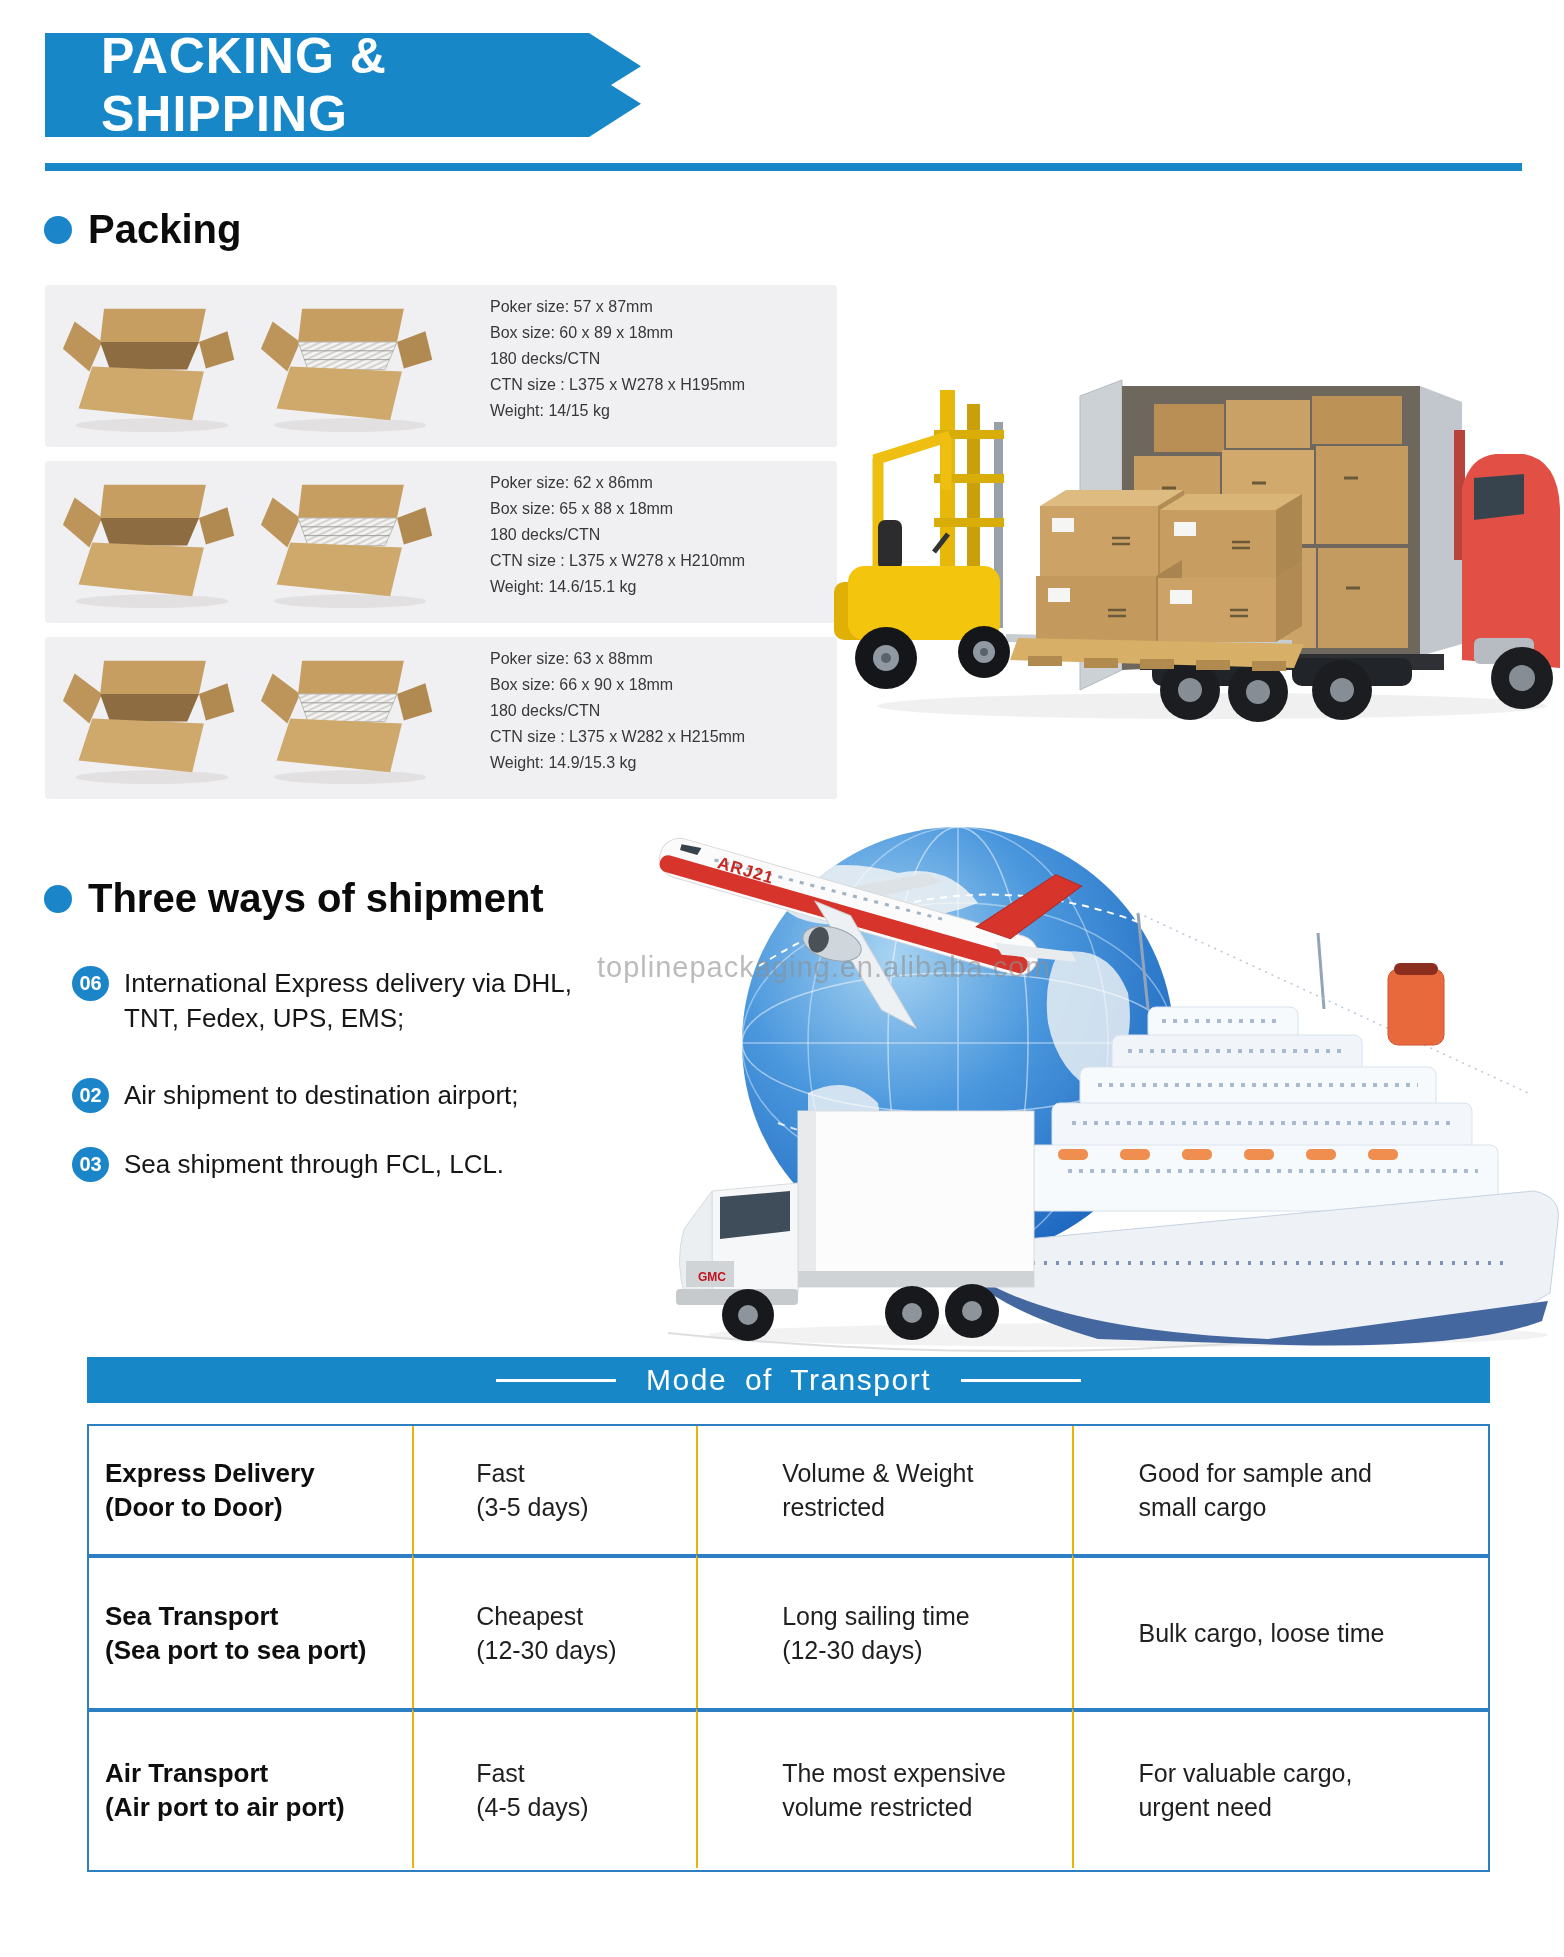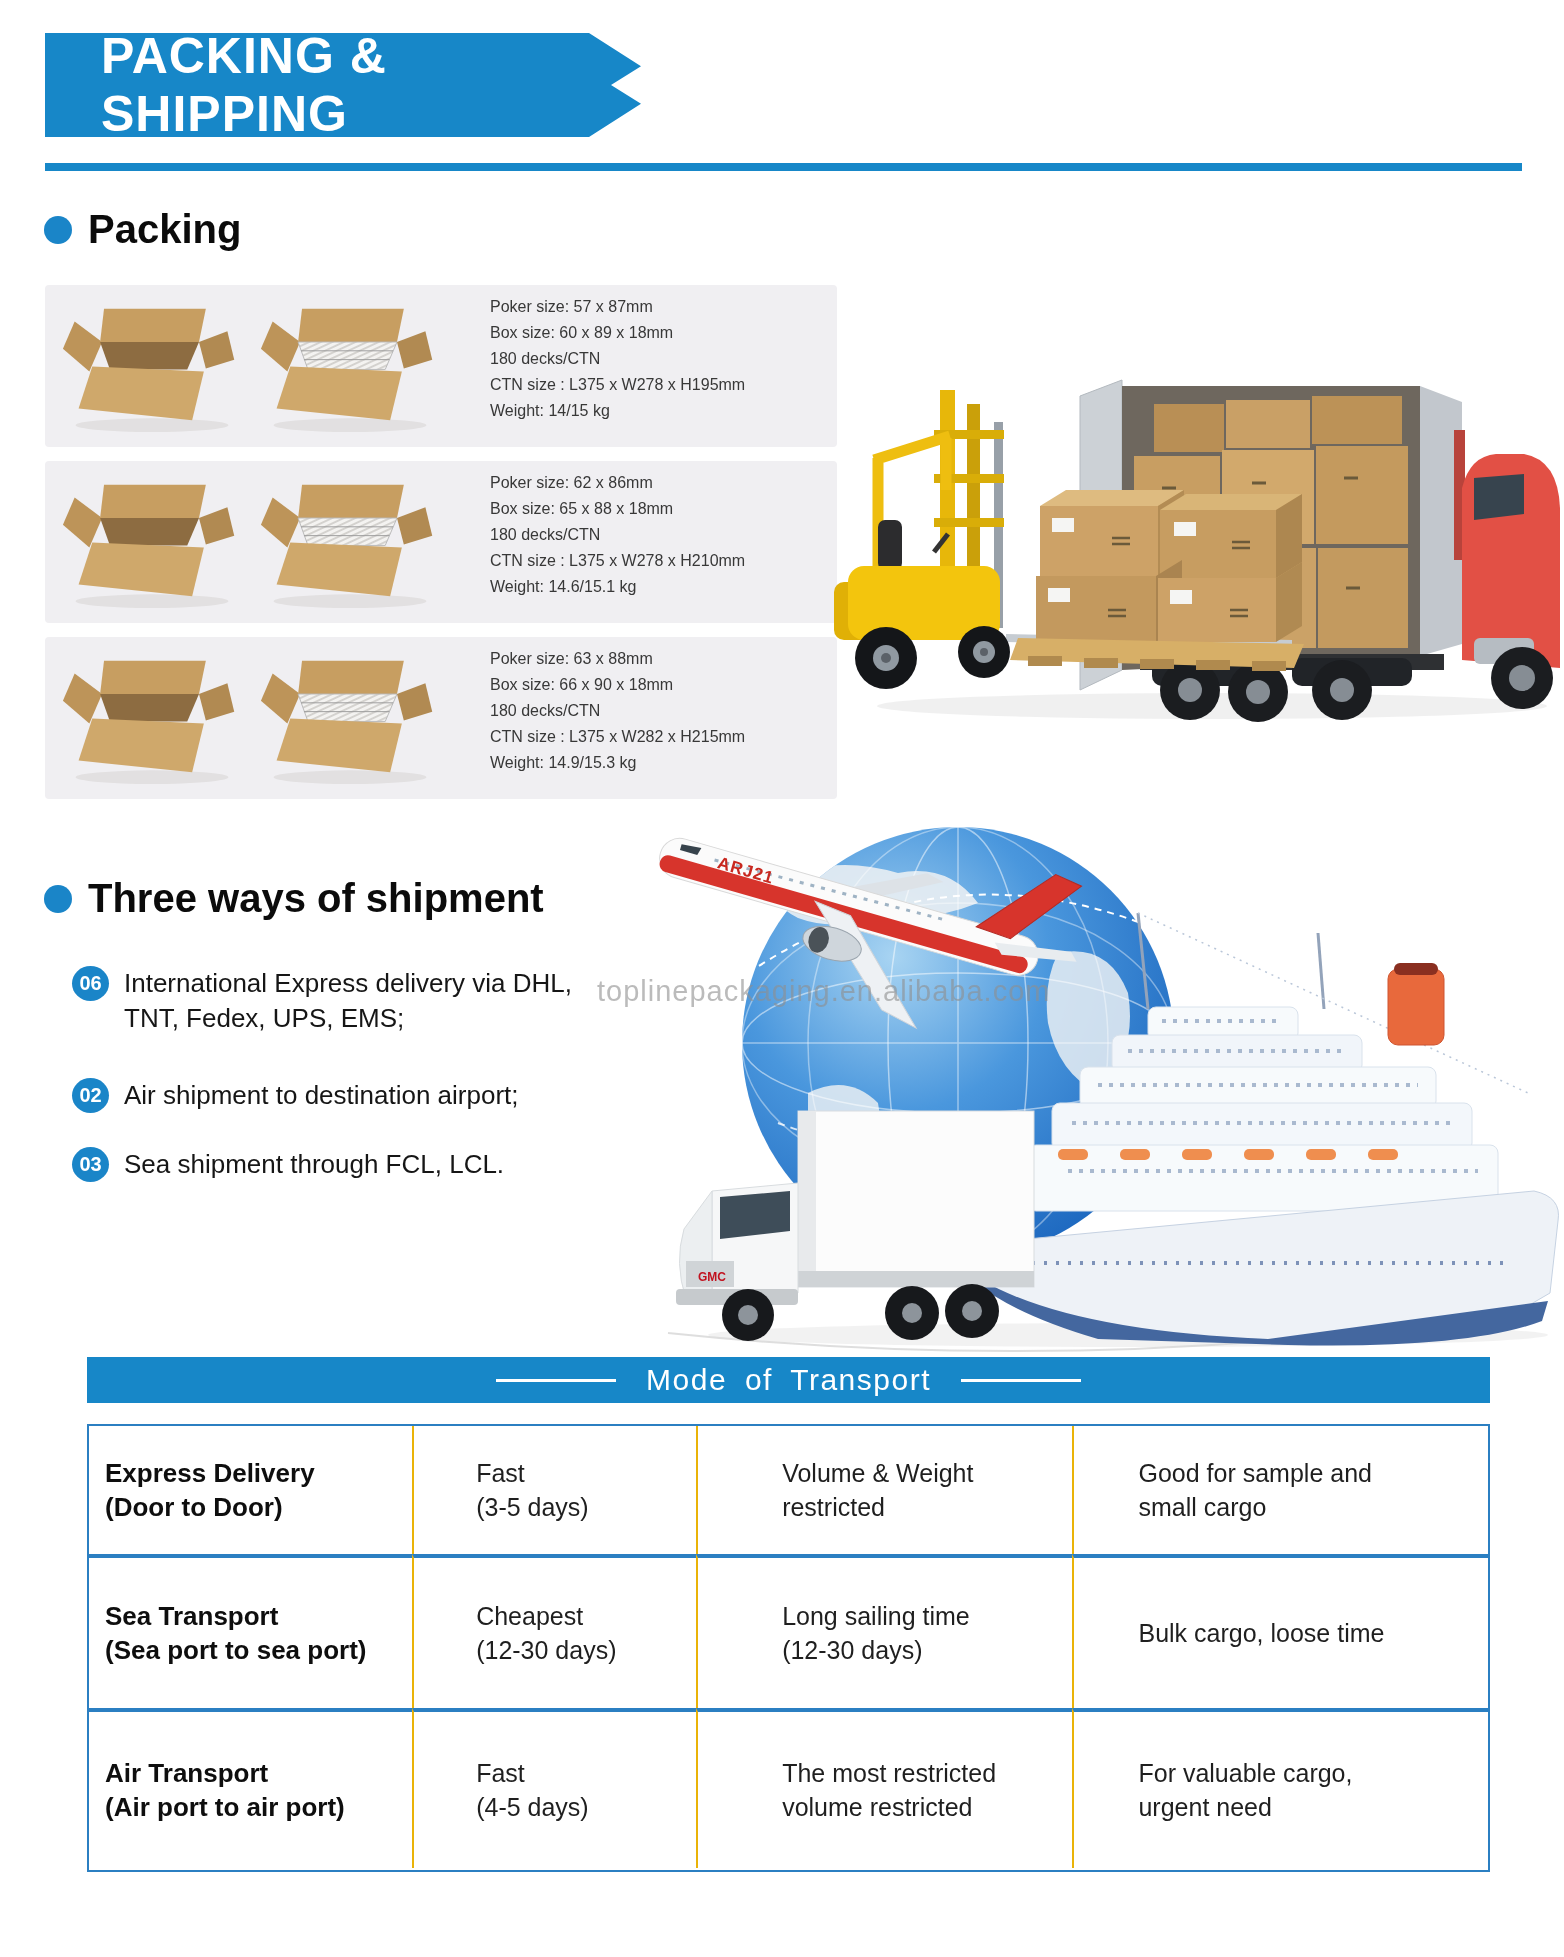--- a/index.html
+++ b/index.html
@@ -34,21 +34,21 @@
 
   
   .ship-item{position:absolute;left:72px;display:flex;align-items:flex-start;z-index:2;}
   .ship-item.i1{top:966px}.ship-item.i2{top:1078px}.ship-item.i3{top:1147px}
   .num-badge{width:37px;height:35px;border-radius:50%;background:#1a85c8;color:#fff;
              font-size:20px;font-weight:bold;display:flex;align-items:center;justify-content:center;flex:0 0 auto;}
   .ship-text{margin-left:15px;font-size:26px;line-height:35px;color:#161616;}
   .ship-text .l2{margin-left:0;}
 
   .watermark{position:absolute;left:597px;top:951px;font-size:29px;color:#8f8f8f;opacity:.6;
-             letter-spacing:1px;z-index:6;white-space:nowrap;margin-top:24px;}
+             letter-spacing:1px;z-index:6;white-space:nowrap;}
 
   
   .mode-banner{position:absolute;left:87px;top:1357px;width:1403px;height:46px;background:#1787c8;
                display:flex;align-items:center;justify-content:center;gap:30px;z-index:2;}
   .mode-banner .dash{width:120px;height:3px;background:#fff;}
   .mode-banner span{color:#fff;font-size:30px;letter-spacing:1.5px;word-spacing:8px;}
 
   .t-table{position:absolute;left:87px;top:1424px;width:1403px;height:448px;box-sizing:border-box;
            border:2px solid #2b7fc2;display:grid;grid-template-rows:128px 154px 160px;}
   .t-row{display:grid;grid-template-columns:23.1% 20.3% 26.9% 29.7%;}
@@ -404,21 +404,21 @@
     <div class="t-row">
       <div class="cell mode">
         <div>Air Transport</div>
         <div>(Air port to air port)</div>
       </div>
       <div class="cell time">
         <div>Fast</div>
         <div>(4-5 days)</div>
       </div>
       <div class="cell limits">
-        <div>The most restricted</div>
+        <div>The most expensive</div>
         <div>volume restricted</div>
       </div>
       <div class="cell suits">
         <div>For valuable cargo,</div>
         <div>urgent need</div>
       </div>
     </div>
   </div>
 
 </div>

